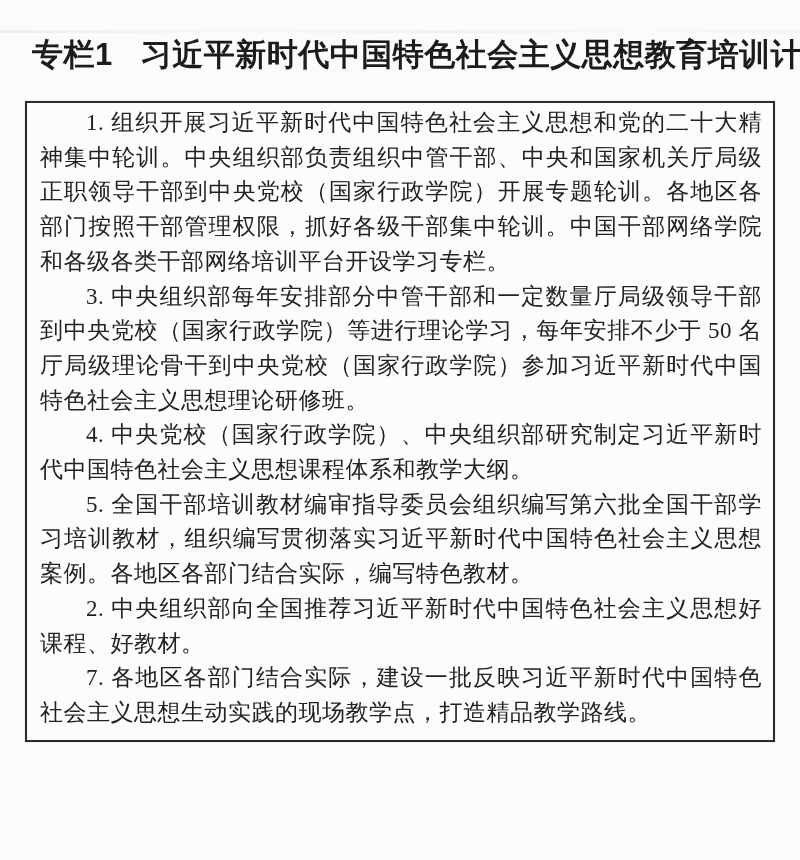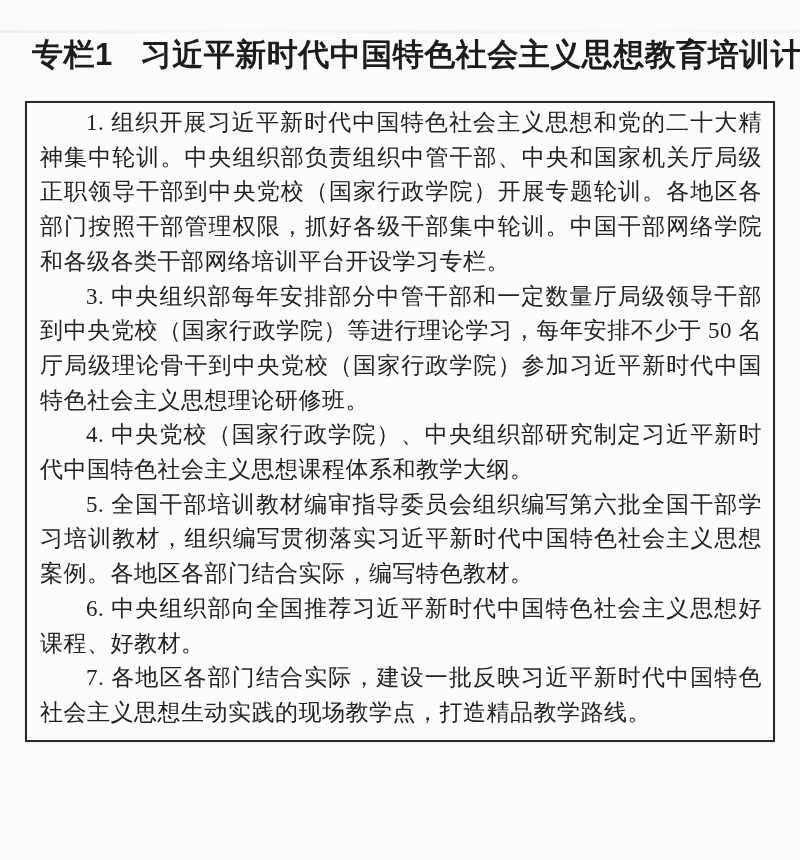--- a/index.html
+++ b/index.html
@@ -73,15 +73,15 @@
 <div class="doc-title">
   <span class="title-label">专栏1</span>
   <span class="title-text">习近平新时代中国特色社会主义思想教育培训计划</span>
 </div>
 
 <div class="plan-box">
   <p>1. 组织开展习近平新时代中国特色社会主义思想和党的二十大精神集中轮训。中央组织部负责组织中管干部、中央和国家机关厅局级正职领导干部到中央党校（国家行政学院）开展专题轮训。各地区各部门按照干部管理权限，抓好各级干部集中轮训。中国干部网络学院和各级各类干部网络培训平台开设学习专栏。</p>
   <p>3. 中央组织部每年安排部分中管干部和一定数量厅局级领导干部到中央党校（国家行政学院）等进行理论学习，每年安排不少于 50 名厅局级理论骨干到中央党校（国家行政学院）参加习近平新时代中国特色社会主义思想理论研修班。</p>
   <p>4. 中央党校（国家行政学院）、中央组织部研究制定习近平新时代中国特色社会主义思想课程体系和教学大纲。</p>
   <p>5. 全国干部培训教材编审指导委员会组织编写第六批全国干部学习培训教材，组织编写贯彻落实习近平新时代中国特色社会主义思想案例。各地区各部门结合实际，编写特色教材。</p>
-  <p>6. 中央组织部向全国推荐习近平新时代中国特色社会主义思想好课程、好教材。</p>
+  <p>2. 中央组织部向全国推荐习近平新时代中国特色社会主义思想好课程、好教材。</p>
   <p>7. 各地区各部门结合实际，建设一批反映习近平新时代中国特色社会主义思想生动实践的现场教学点，打造精品教学路线。</p>
 </div>
 
 </body></html>

